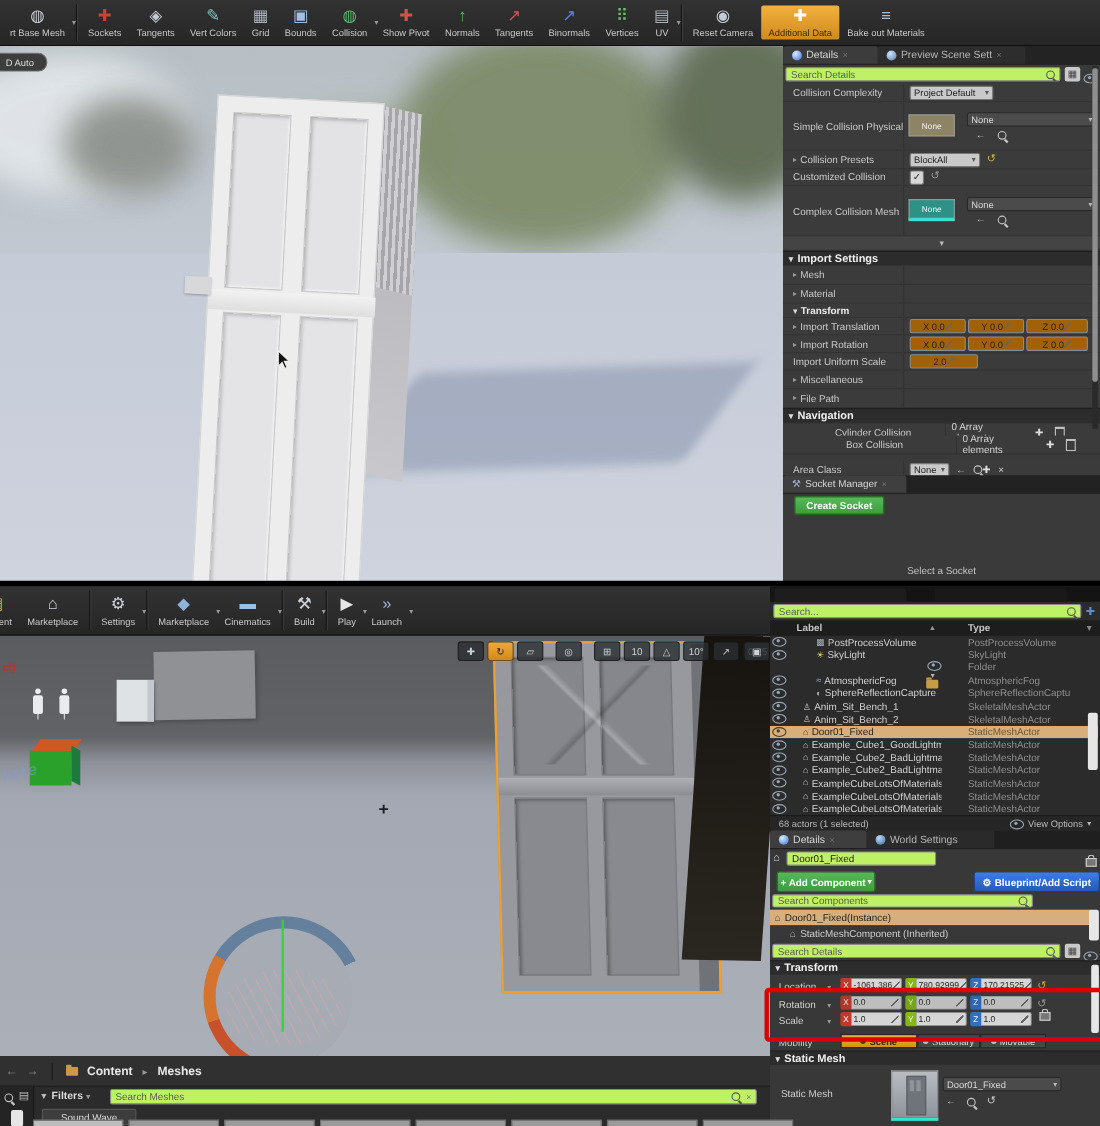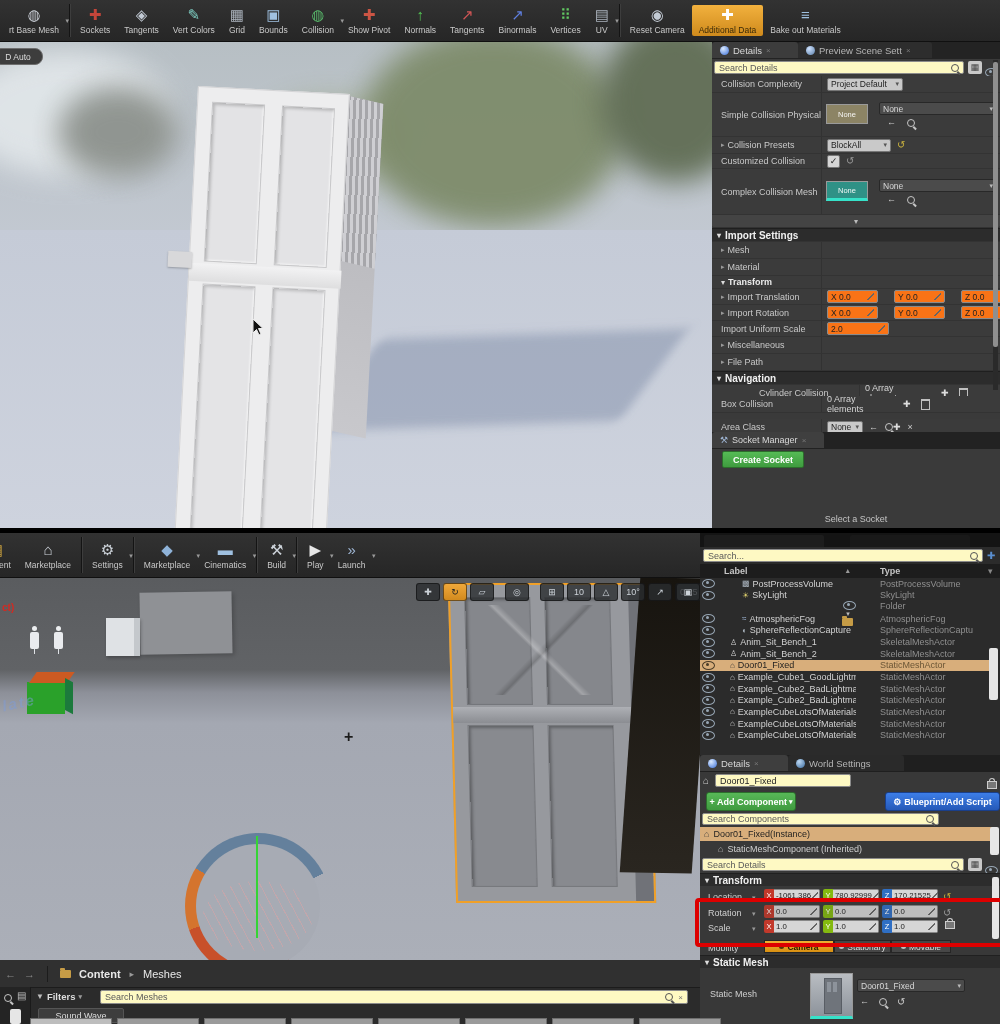--- a/index.html
+++ b/index.html
@@ -9,26 +9,26 @@
 
 .tbar{display:flex;align-items:center;background:linear-gradient(#323232,#262626);border-bottom:1px solid #101010;box-sizing:border-box}
 .tbtn{display:flex;flex-direction:column;align-items:center;justify-content:center;padding:1px 7px;gap:1px;position:relative;flex:none}
 .tbtn .ticon{font-size:15px;line-height:17px;height:18px}
 .tbtn .tlabel{font-size:8.5px;color:#c9c9c9;white-space:nowrap}
 .tbtn.active{background:linear-gradient(#f2b13e,#cf8a1c);border-radius:2px}
 .tbtn.active .tlabel{color:#3a2a08}
 .tdrop{position:absolute;right:-3px;top:40%;font-size:7px;color:#9a9a9a}
 .tsep{width:1px;background:#141414;box-shadow:1px 0 0 #3d3d3d;align-self:stretch;margin:4px 3px;flex:none}
 
-.inp{background:#fef9c3;border:1px solid #8b8b8b;border-radius:2px;color:#5a5a5a;font-size:9px;display:flex;align-items:center;padding:0 4px;box-sizing:border-box;justify-content:space-between}
+.inp{background:#bef264;border:1px solid #8b8b8b;border-radius:2px;color:#5a5a5a;font-size:9px;display:flex;align-items:center;padding:0 4px;box-sizing:border-box;justify-content:space-between}
 .dd{background:#c9c9c9;border:1px solid #777;border-radius:2px;color:#1d1d1d;font-size:8.5px;display:flex;align-items:center;justify-content:space-between;padding:0 3px;box-sizing:border-box;height:13px}
 .ddk{background:#4b4b4b;border:1px solid #282828;color:#d8d8d8}
 .dda{font-size:7px;color:#555;margin-left:3px}
 .ddk .dda{color:#bbb}
-.numb{background:#f97316;border:1px solid #8b8b8b;border-radius:2px;color:#222;font-size:8.5px;display:flex;align-items:center;justify-content:space-between;padding:0 3px;height:13px;box-sizing:border-box;margin-right:16px}
+.numb{background:#a16207;border:1px solid #8b8b8b;border-radius:2px;color:#222;font-size:8.5px;display:flex;align-items:center;justify-content:center;padding:0 3px;height:13px;box-sizing:border-box;margin-right:2px}
 .dial{width:7px;height:7px;flex:none;background:linear-gradient(135deg,transparent 44%,#666 44%,#666 58%,transparent 58%)}
 .eye{width:11px;height:7px;border:1px solid #97a6b4;border-radius:50%;position:relative;display:inline-block;flex:none}
 .eye:after{content:"";position:absolute;left:3px;top:1px;width:3px;height:3px;border-radius:50%;background:#97a6b4}
 .eye.dark{border-color:#4a3c28}.eye.dark:after{background:#4a3c28}
 .mag{width:6px;height:6px;border:1.4px solid #555;border-radius:50%;position:relative;display:inline-block;flex:none}
 .mag:after{content:"";position:absolute;left:6px;top:6px;width:4px;height:1.6px;background:#555;transform:rotate(45deg);transform-origin:0 0}
 .mag.light{border-color:#c5c5c5}.mag.light:after{background:#c5c5c5}
 .trash{width:7px;height:8px;border:1px solid #c0c0c0;border-top:2.5px solid #c0c0c0;display:inline-block;flex:none}
 .lockic{width:8px;height:6px;border:1px solid #ccc;position:relative;display:inline-block;background:#777}
 .lockic:before{content:"";position:absolute;left:1px;top:-4px;width:4px;height:3px;border:1px solid #ccc;border-bottom:none;border-radius:3px 3px 0 0}
@@ -397,21 +397,21 @@
           <div class="mlab">
             <div>Cylinder Collision</div>
           </div>
           <div class="vdiv"></div>
           <div class="mval">
             <div class="atext">0 Array elements</div>
             <div class="aplus">✚</div>
             <div class="trash" style="margin-left: 10px;"></div>
           </div>
         </div>
-        <div class="mrow" style="top: 320px; height: 17px;">
+        <div class="mrow" style="top: 320px; height: 17px; padding-left: 48px;">
           <div class="mlab">
             <div>Box Collision</div>
           </div>
           <div class="vdiv"></div>
           <div class="mval">
             <div class="atext">0 Array elements</div>
             <div class="aplus">✚</div>
             <div class="trash" style="margin-left: 10px;"></div>
           </div>
         </div>
@@ -704,20 +704,28 @@
           <div class="oeye">
             <div class="eye"></div>
           </div>
           <div style="width: 14px; flex: 0 0 auto;"></div>
           <div class="oglyph" style="color: rgb(207, 207, 207);">⌂</div>
           <div class="olab">ExampleCubeLotsOfMaterials3</div>
           <div class="otype">StaticMeshActor</div>
         </div>
       </div>
     <div class="scrollthumb" style="left:289px;top:115px;width:9px;height:52px"></div>
+    <div class="abs" style="left:0;top:208px;width:300px;height:14px;background:#262626;border-top:1px solid #1a1a1a;display:flex;align-items:center;font-size:8.5px;color:#b8b8b8">
+      <span style="margin-left:8px">68 actors (1 selected)</span>
+      <span style="position:absolute;right:8px;display:flex;align-items:center;gap:4px">
+          <span class="eye"></span>
+          <span>View Options</span>
+          <span style="font-size:7px">▾</span>
+        </span>
+    </div>
   </div>
 
   <div class="abs" style="left:700px;top:755px;width:300px;height:269px;background:#383838">
     <div class="abs" style="left:0;top:0;width:300px;height:17px;background:#1f1f1f">
       <div class="dtab" style="left:0;background:#3e3e3e;width:72px">
           <span class="orb"></span>
           <span>Details</span>
           <span style="color:#777;font-size:8px">×</span>
         </div>
       <div class="dtab" style="left:88px;background:#2a2a2a;width:100px;color:#b5b5b5">
@@ -838,21 +846,21 @@
             <div>1.0</div>
             <div class="dial"></div>
           </div>
         </div>
         <div style="margin-left: 4px;"><span class="lockic"></span></div>
       </div>
     <div id="mob-row" class="trow" style="top:183px">
         <div class="tlab2" style="width: 56px;">Mobility</div>
         <div class="mobbtn on" style="width: 70px;">
           <div class="mobdot"></div>
-          <div>Camera</div>
+          <div>Scene</div>
         </div>
         <div class="mobbtn" style="width: 57px;">
           <div class="mobdot"></div>
           <div>Stationary</div>
         </div>
         <div class="mobbtn" style="width: 60px;">
           <div class="mobdot"></div>
           <div>Movable</div>
         </div>
       </div>
@@ -879,21 +887,21 @@
   </div>
 
   <div class="abs" style="left:0;top:960px;width:700px;height:64px;background:#2b2b2b">
     <div class="abs" style="left:0;top:0;width:700px;height:27px;background:#303030;border-bottom:1px solid #1c1c1c;display:flex;align-items:center">
       <span style="color:#8a8a8a;font-size:11px;margin-left:5px">←</span>
       <span style="color:#8a8a8a;font-size:11px;margin-left:8px">→</span>
       <span style="width:1px;height:16px;background:#1c1c1c;margin:0 12px"></span>
       <span class="folder" style="margin-right:8px"></span>
       <span style="color:#e8e8e8;font-size:11px;font-weight:bold">Content</span>
       <span style="color:#999;font-size:9px;margin:0 9px">▸</span>
-      <span style="color:#e8e8e8;font-size:11px;font-weight:normal">Meshes</span>
+      <span style="color:#e8e8e8;font-size:11px;font-weight:bold">Meshes</span>
     </div>
     <div class="abs" style="left:0;top:27px;width:30px;height:37px;background:#242424;border-right:1px solid #1a1a1a">
       <span class="mag light" style="position:absolute;left:4px;top:7px"></span>
       <span style="position:absolute;left:17px;top:3px;color:#bbb;font-size:10px">▤</span>
       <div class="scrollthumb" style="left:10px;top:22px;width:11px;height:15px"></div>
     </div>
     <div class="abs" style="left:36px;top:31px;display:flex;align-items:center;gap:3px;color:#ddd;font-size:9.5px;font-weight:bold">
         <span style="color:#bcbcbc;font-size:8px">▼</span>
         <span>Filters</span>
         <span style="font-size:7px;color:#999">▾</span>

